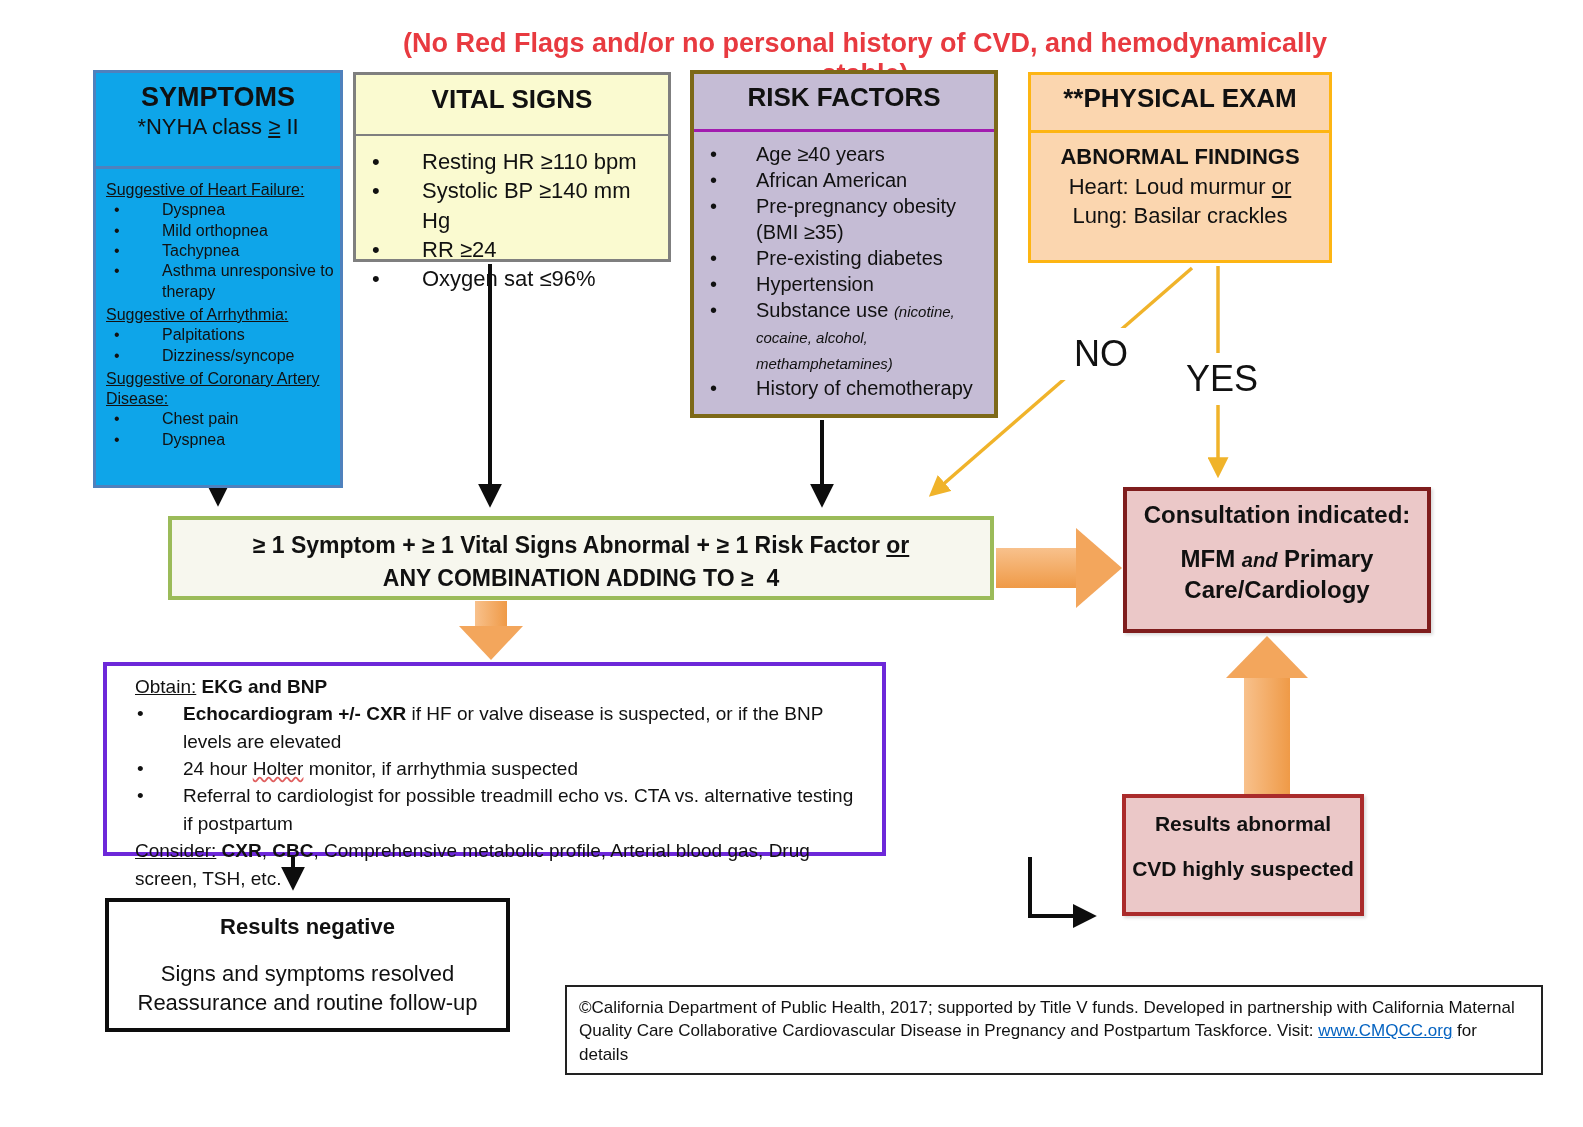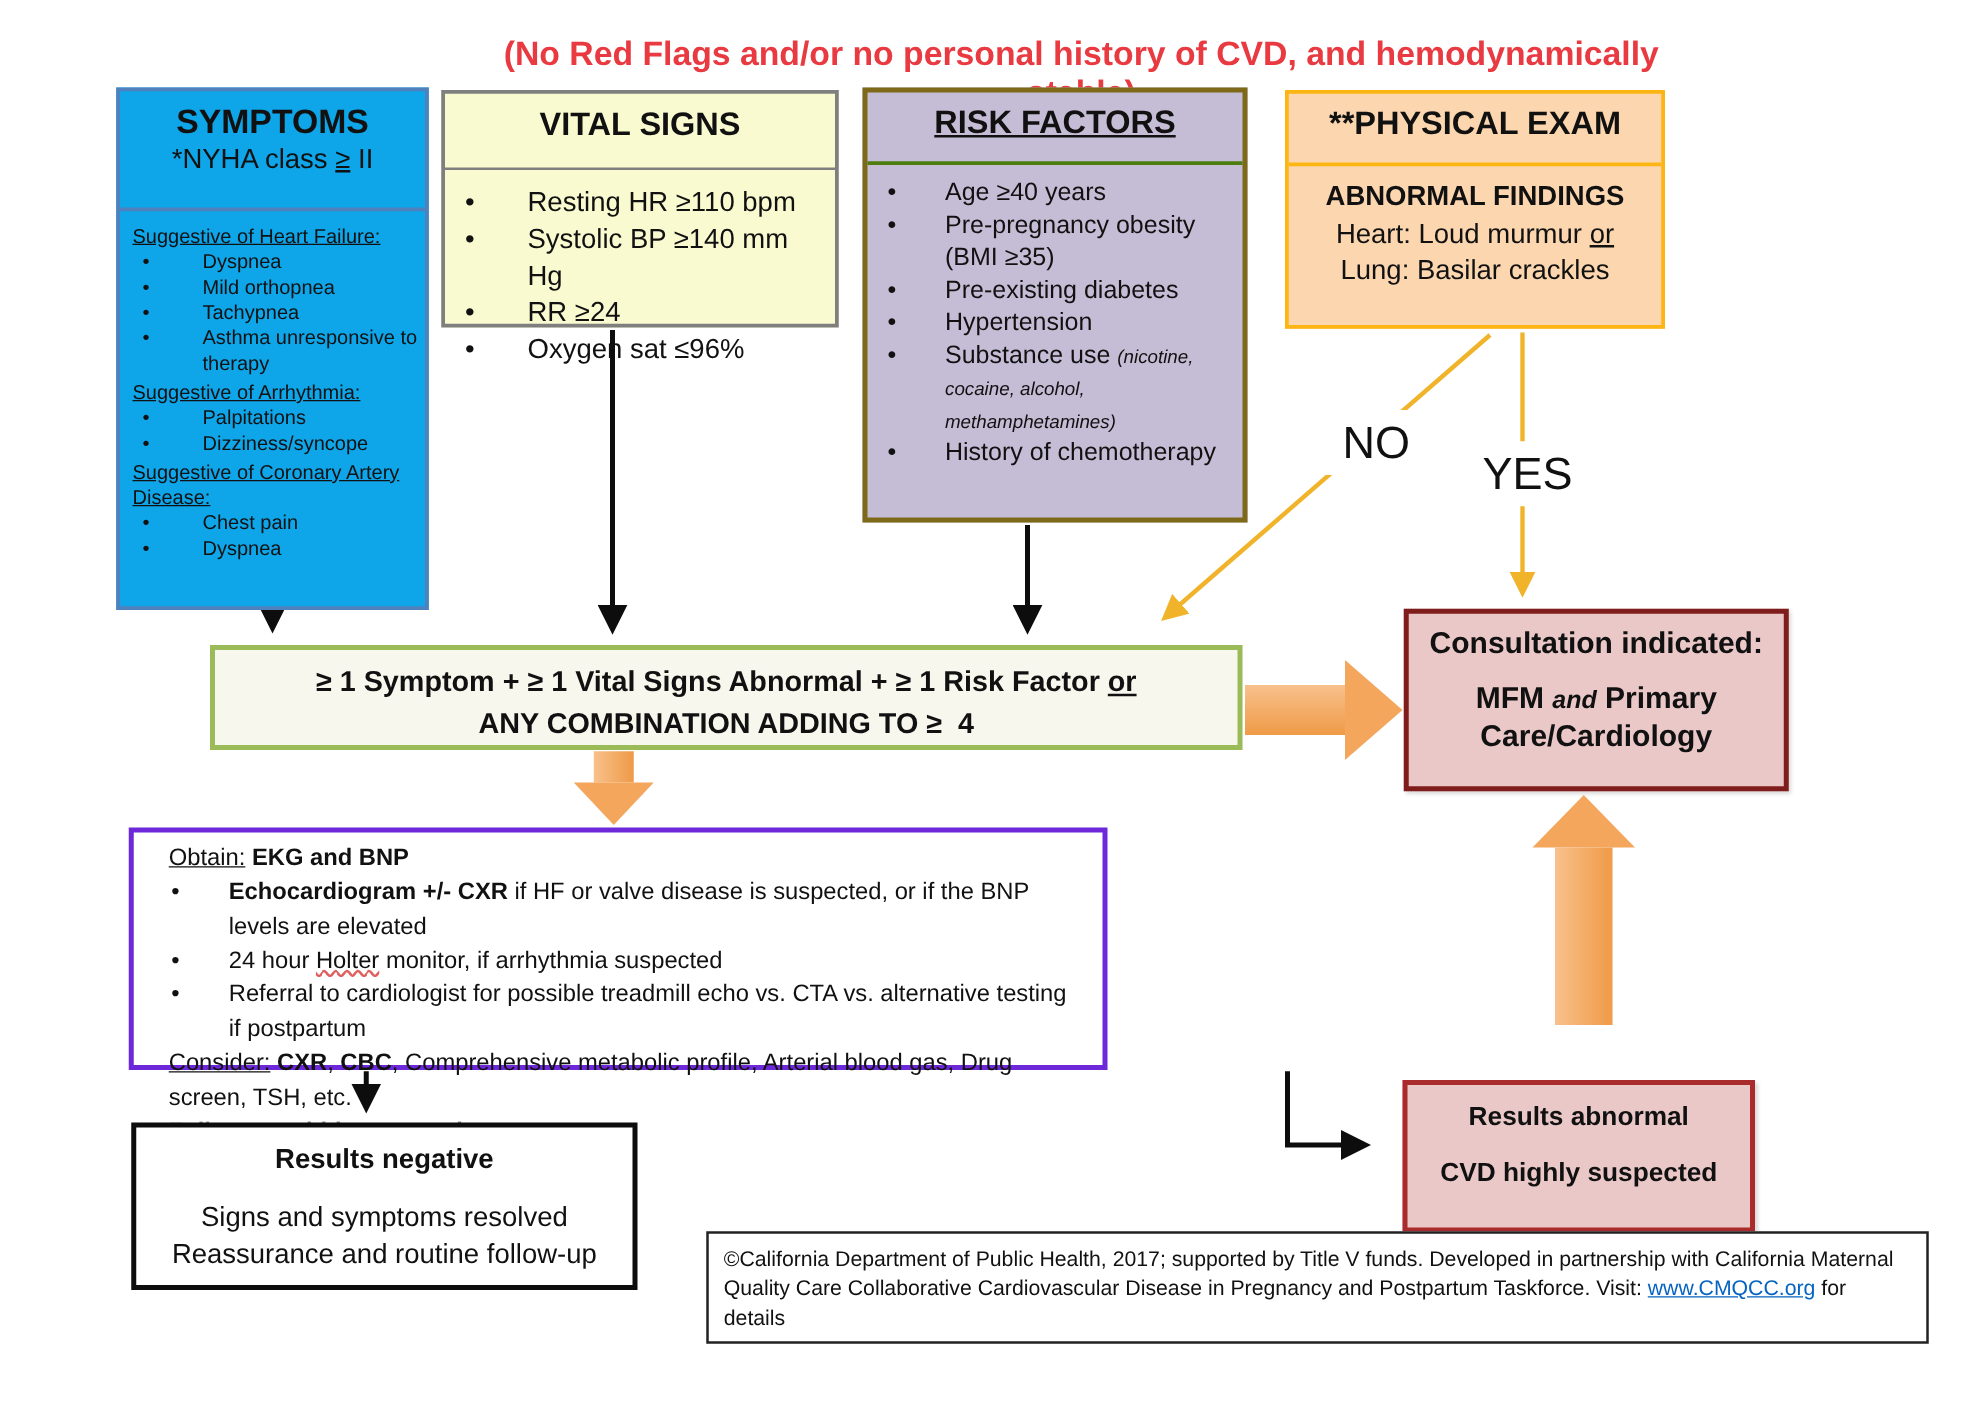--- a/index.html
+++ b/index.html
@@ -32,21 +32,21 @@
   
   .vitals{left:353px;top:72px;width:318px;height:190px;background:#fafad0;border:3px solid #7f7f7f;}
   .vitals .hdr{height:50px;border-bottom:2px solid #7f7f7f;padding-top:9px;}
   .vitals .h1{font-size:26px;font-weight:700;}
   .vitals .bod{padding:11px 4px 0 0;font-size:22px;line-height:1.33;}
   .vitals li{padding-left:66px;}
   .vitals li::before{left:16px;}
 
   
   .risk{left:690px;top:70px;width:308px;height:348px;background:#c5bcd5;border:4px solid #7d6918;}
-  .risk .hdr{height:47px;border-bottom:3px solid #4d7c0f;padding-top:8px;text-decoration:underline;}
+  .risk .hdr{height:47px;border-bottom:3px solid #a21caf;padding-top:8px;}
   .risk .h1{font-size:26px;font-weight:700;}
   .risk .bod{padding:9px 4px 0 0;font-size:20px;line-height:1.3;}
   .risk li{padding-left:62px;}
   .risk li::before{left:16px;}
   .risk .note{font-size:15px;font-style:italic;}
 
   
   .phys{left:1028px;top:72px;width:304px;height:191px;background:#fbd6af;border:3px solid #fdb513;}
   .phys .hdr{height:47px;border-bottom:3px solid #fdb513;padding-top:8px;}
   .phys .h1{font-size:26px;font-weight:700;}
@@ -74,21 +74,21 @@
   .holter{text-decoration-line:underline;text-decoration-style:wavy;text-decoration-color:#e06060;}
 
   
   .negbox{left:105px;top:898px;width:405px;height:134px;background:#fff;border:4px solid #0d0d0d;
           text-align:center;font-size:22px;}
   .negbox .t{font-weight:700;margin-top:12px;}
   .negbox .l1{margin-top:21px;}
   .negbox .l2{margin-top:3px;}
 
   
-  .abnbox{left:1122px;top:864px;width:282px;height:122px;background:#ebc8c8;border:4px solid #aa2b2b;
+  .abnbox{left:1122px;top:794px;width:242px;height:122px;background:#ebc8c8;border:4px solid #aa2b2b;
           text-align:center;font-weight:700;font-size:21px;box-shadow:2px 2px 3px rgba(0,0,0,.15);}
   .abnbox .l1{margin-top:14px;}
   .abnbox .l2{margin-top:21px;}
 
   
   .credit{left:565px;top:985px;width:978px;height:90px;background:#fff;border:2px solid #222;
           font-size:17px;line-height:1.38;padding:9px 12px;}
   .credit .lnk{color:#0563c1;text-decoration:underline;cursor:pointer;}
 
   
@@ -174,20 +174,21 @@
     </div>
   </div>
 
   <div class="box risk">
     <div class="hdr">
       <div class="h1">RISK FACTORS</div>
     </div>
     <div class="bod">
       <ul class="blist">
         <li>Age ≥40 years</li>
+        <li>African American</li>
         <li>Pre-pregnancy obesity (BMI ≥35)</li>
         <li>Pre-existing diabetes</li>
         <li>Hypertension</li>
         <li><span>Substance use </span><span class="note">(nicotine, cocaine, alcohol, methamphetamines)</span></li>
         <li>History of chemotherapy</li>
       </ul>
     </div>
   </div>
 
   <div class="box phys">

